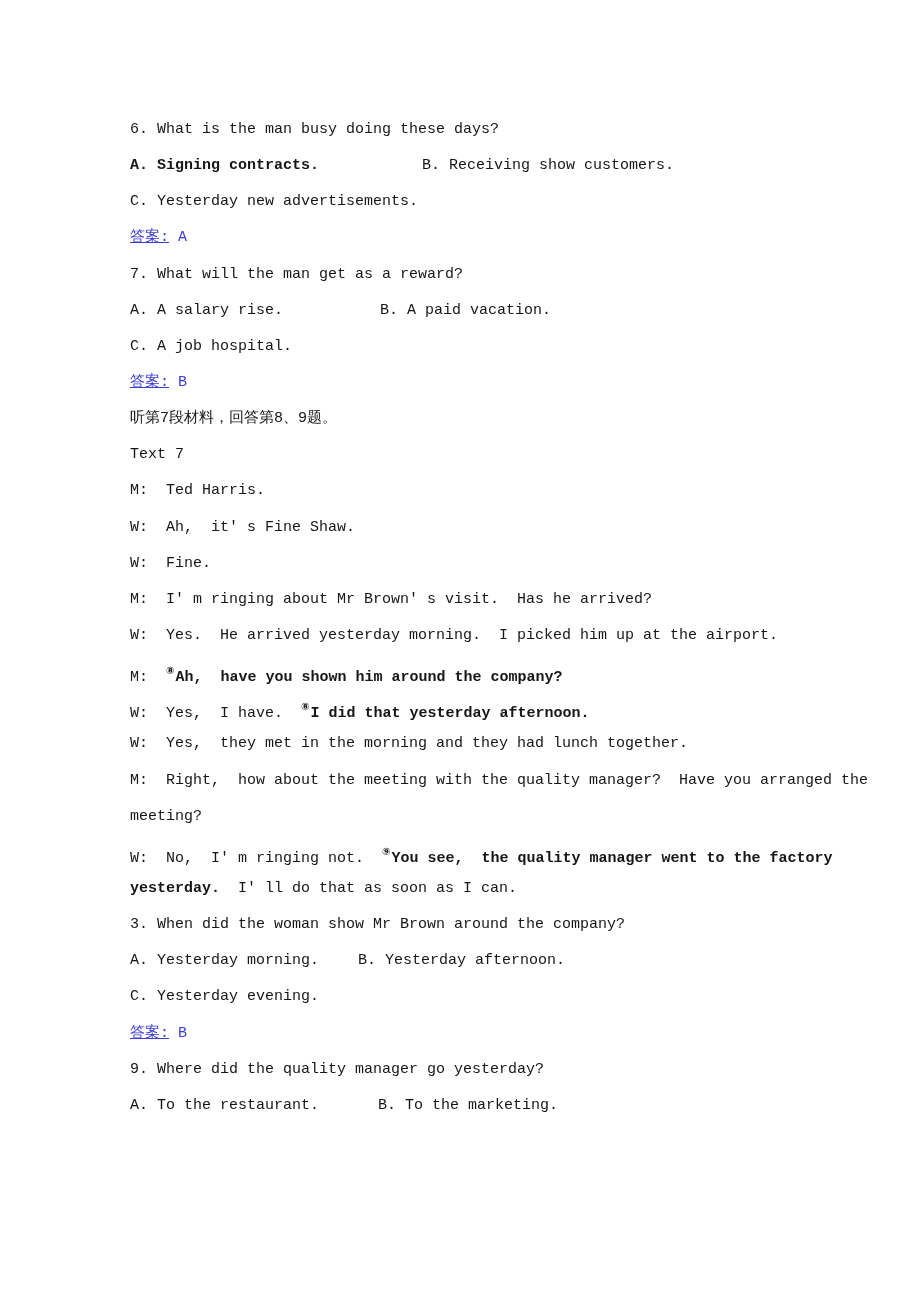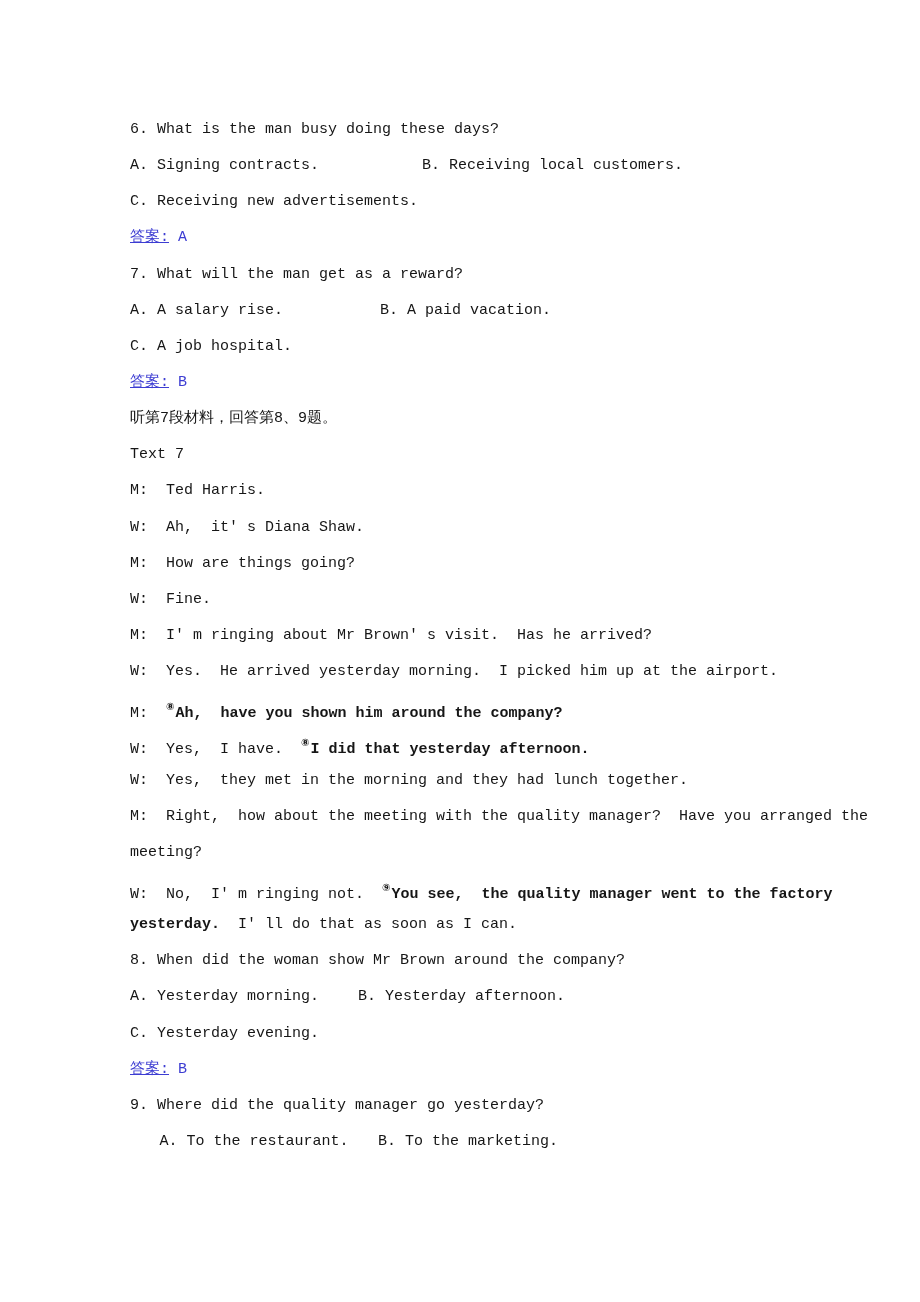--- a/index.html
+++ b/index.html
@@ -24,68 +24,67 @@
     line-height: 36.15px;
     white-space: pre;
   }
   .b { font-weight: bold; }
   .sup {
     font-size: 10px;
     vertical-align: 7px;
     font-weight: bold;
     letter-spacing: 1px;
   }
-  .colA-q6 { display: inline-block; width: 292px; }
+  .colA-q6 { display: inline-block; width: 292px; font-weight: bold; }
   .colA-q7 { display: inline-block; width: 250px; }
   .colA-q8 { display: inline-block; width: 228px; }
-  .colA-q9 { display: inline-block; width: 248px; text-align: center; }
+  .colA-q9 { display: inline-block; width: 248px; }
   .ans-label {
     color: #3d3dd2;
     text-decoration: underline;
     margin-top: 40px;
   }
   .ans-value {
     color: #3d3dd2;
     padding-left: 9px;
   }
 </style>
 </head>
 <body>
 
 <div class="page">
 
   <div class="line"><span>6. What is the man busy doing these days?</span></div>
-  <div class="line"><span class="colA-q6">A. Signing contracts.</span><span>B. Receiving local customers.</span></div>
-  <div class="line"><span>C. Receiving new advertisements.</span></div>
+  <div class="line"><span class="colA-q6">A. Signing contracts.</span><span>B. Receiving show customers.</span></div>
+  <div class="line"><span>C. Yesterday new advertisements.</span></div>
   <div class="line"><span class="ans-label">答案:</span><span class="ans-value">A</span></div>
 
   <div class="line"><span>7. What will the man get as a reward?</span></div>
   <div class="line"><span class="colA-q7">A. A salary rise.</span><span>B. A paid vacation.</span></div>
   <div class="line"><span>C. A job hospital.</span></div>
   <div class="line"><span class="ans-label">答案:</span><span class="ans-value">B</span></div>
 
   <div class="line"><span>听第7段材料，回答第8、9题。</span></div>
 
   <div class="line"><span>Text 7</span></div>
 
   <div class="line"><span>M:  Ted Harris.</span></div>
-  <div class="line"><span>W:  Ah,  it' s Diana Shaw.</span></div>
-  <div class="line"><span>M:  How are things going?</span></div>
+  <div class="line"><span>W:  Ah,  it' s Fine Shaw.</span></div>
   <div class="line"><span>W:  Fine.</span></div>
   <div class="line"><span>M:  I' m ringing about Mr Brown' s visit.  Has he arrived?</span></div>
   <div class="line"><span>W:  Yes.  He arrived yesterday morning.  I picked him up at the airport.</span></div>
   <div class="line"><span>M:  </span><span class="sup">⑧</span><span class="b">Ah,  have you shown him around the company?</span></div>
   <div class="line"><span>W:  Yes,  I have.  </span><span class="sup">⑧</span><span class="b">I did that yesterday afternoon.</span></div>
   <div class="line"><span>W:  Yes,  they met in the morning and they had lunch together.</span></div>
   <div class="line"><span>M:  Right,  how about the meeting with the quality manager?  Have you arranged the</span></div>
   <div class="line"><span>meeting?</span></div>
   <div class="line"><span>W:  No,  I' m ringing not.  </span><span class="sup">⑨</span><span class="b">You see,  the quality manager went to the factory</span></div>
   <div class="line"><span class="b">yesterday.</span><span>  I' ll do that as soon as I can.</span></div>
 
-  <div class="line"><span>8. When did the woman show Mr Brown around the company?</span></div>
+  <div class="line"><span>3. When did the woman show Mr Brown around the company?</span></div>
   <div class="line"><span class="colA-q8">A. Yesterday morning.</span><span>B. Yesterday afternoon.</span></div>
   <div class="line"><span>C. Yesterday evening.</span></div>
   <div class="line"><span class="ans-label">答案:</span><span class="ans-value">B</span></div>
 
   <div class="line"><span>9. Where did the quality manager go yesterday?</span></div>
   <div class="line"><span class="colA-q9">A. To the restaurant.</span><span>B. To the marketing.</span></div>
 
 </div>
 
 </body></html>

